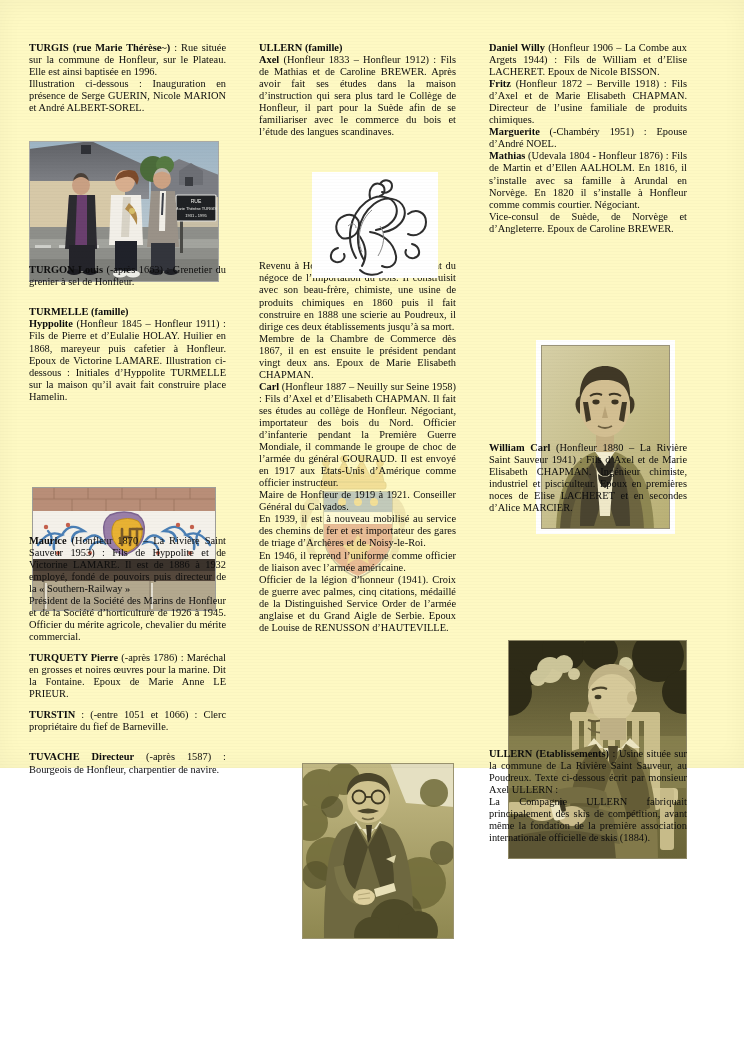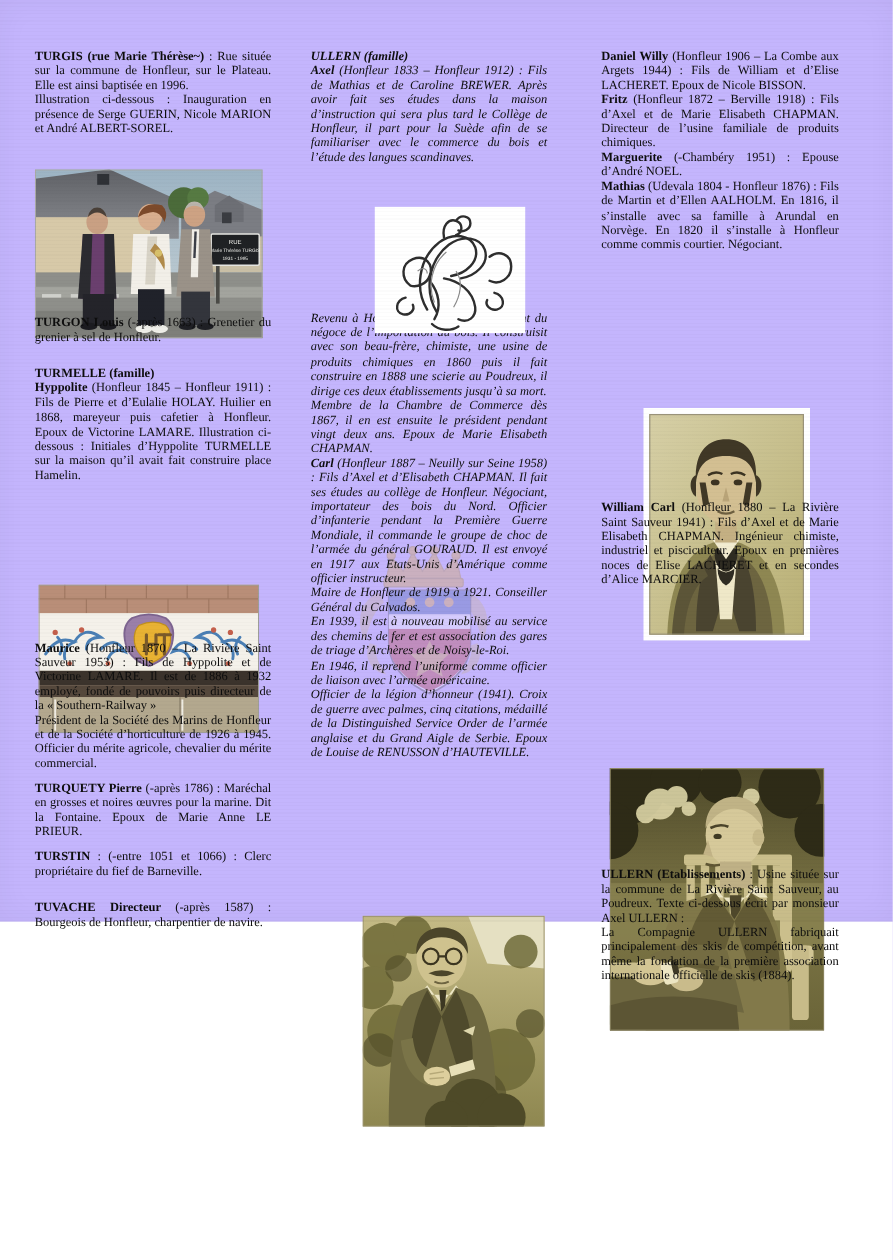--- a/index.html
+++ b/index.html
@@ -7,35 +7,35 @@
   body {
     width:744px; height:1050px;
     background:#ffffff;
     font-family:"Liberation Serif","DejaVu Serif",serif;
     color:#111;
     position:relative;
     overflow:hidden;
   }
 
   
-  #page { position:relative; width:744px; height:768px; background:#c4b5fd; }
+  #page { position:relative; width:744px; height:768px; background:#fef9c3; }
 
   .col {
     position:absolute;
     top:42px;
     font-size:10.4px;
     line-height:12.05px;
     text-align:justify;
     text-justify:inter-word;
     color:#0d0d0d;
     z-index:3;
   }
   #col1 { left:29px;  width:197px; }
-  #col2 { left:259px; width:197px;font-style:italic; }
-  #col3 { left:489px; width:198px;margin-left:12px; }
+  #col2 { left:259px; width:197px; }
+  #col3 { left:489px; width:198px; }
 
   p { margin:0; }
   .gap { height:9px; }
   .b { font-weight:bold; }
   .hdr { font-weight:bold; }
 
   
   .col p { text-align:justify; }
   .col p:last-line { text-align:left; }
 
@@ -149,31 +149,32 @@
 
     <p class="hdr">ULLERN (famille)</p>
     <p><span class="b">Axel</span> (Honfleur 1833 – Honfleur 1912) : Fils de Mathias et de Caroline BREWER. Après avoir fait ses études dans la maison d’instruction qui sera plus tard le Collège de Honfleur, il part pour la Suède afin de se familiariser avec le commerce du bois et l’étude des langues scandinaves.</p>
 
     <div style="height:122px"></div>
 
     <p>Revenu à Honfleur, il s’occupe activement du négoce de l’importation du bois. Il construisit avec son beau-frère, chimiste, une usine de produits chimiques en 1860 puis il fait construire en 1888 une scierie au Poudreux, il dirige ces deux établissements jusqu’à sa mort.</p>
     <p>Membre de la Chambre de Commerce dès 1867, il en est ensuite le président pendant vingt deux ans. Epoux de Marie Elisabeth CHAPMAN.</p>
     <p><span class="b">Carl</span> (Honfleur 1887 – Neuilly sur Seine 1958) : Fils d’Axel et d’Elisabeth CHAPMAN. Il fait ses études au collège de Honfleur. Négociant, importateur des bois du Nord. Officier d’infanterie pendant la Première Guerre Mondiale, il commande le groupe de choc de l’armée du général GOURAUD. Il est envoyé en 1917 aux Etats-Unis d’Amérique comme officier instructeur.</p>
     <p>Maire de Honfleur de 1919 à 1921. Conseiller Général du Calvados.</p>
-    <p>En 1939, il est à nouveau mobilisé au service des chemins de fer et est association des gares de triage d’Archères et de Noisy-le-Roi.</p>
+    <p>En 1939, il est à nouveau mobilisé au service des chemins de fer et est importateur des gares de triage d’Archères et de Noisy-le-Roi.</p>
     <p>En 1946, il reprend l’uniforme comme officier de liaison avec l’armée américaine.</p>
     <p>Officier de la légion d’honneur (1941). Croix de guerre avec palmes, cinq citations, médaillé de la Distinguished Service Order de l’armée anglaise et du Grand Aigle de Serbie. Epoux de Louise de RENUSSON d’HAUTEVILLE.</p>
   </div>
 
   <div class="col" id="col3">
 
     <p><span class="b">Daniel Willy</span> (Honfleur 1906 – La Combe aux Argets 1944) : Fils de William et d’Elise LACHERET. Epoux de Nicole BISSON.</p>
     <p><span class="b">Fritz</span> (Honfleur 1872 – Berville 1918) : Fils d’Axel et de Marie Elisabeth CHAPMAN. Directeur de l’usine familiale de produits chimiques.</p>
     <p><span class="b">Marguerite</span> (-Chambéry 1951) : Epouse d’André NOEL.</p>
     <p><span class="b">Mathias</span> (Udevala 1804 - Honfleur 1876) : Fils de Martin et d’Ellen AALHOLM. En 1816, il s’installe avec sa famille à Arundal en Norvège. En 1820 il s’installe à Honfleur comme commis courtier. Négociant.</p>
+    <p>Vice-consul de Suède, de Norvège et d’Angleterre. Epoux de Caroline BREWER.</p>
 
     <div style="height:207px"></div>
 
     <p><span class="b">William Carl</span> (Honfleur 1880 – La Rivière Saint Sauveur 1941) : Fils d’Axel et de Marie Elisabeth CHAPMAN. Ingénieur chimiste, industriel et pisciculteur. Epoux en premières noces de Elise LACHERET et en secondes d’Alice MARCIER.</p>
 
     <div style="height:234px"></div>
 
     <p><span class="b">ULLERN (Etablissements)</span> : Usine située sur la commune de La Rivière Saint Sauveur, au Poudreux. Texte ci-dessous écrit par monsieur Axel ULLERN :</p>
     <p>La Compagnie ULLERN fabriquait principalement des skis de compétition, avant même la fondation de la première association internationale officielle de skis (1884).</p>
   </div>

